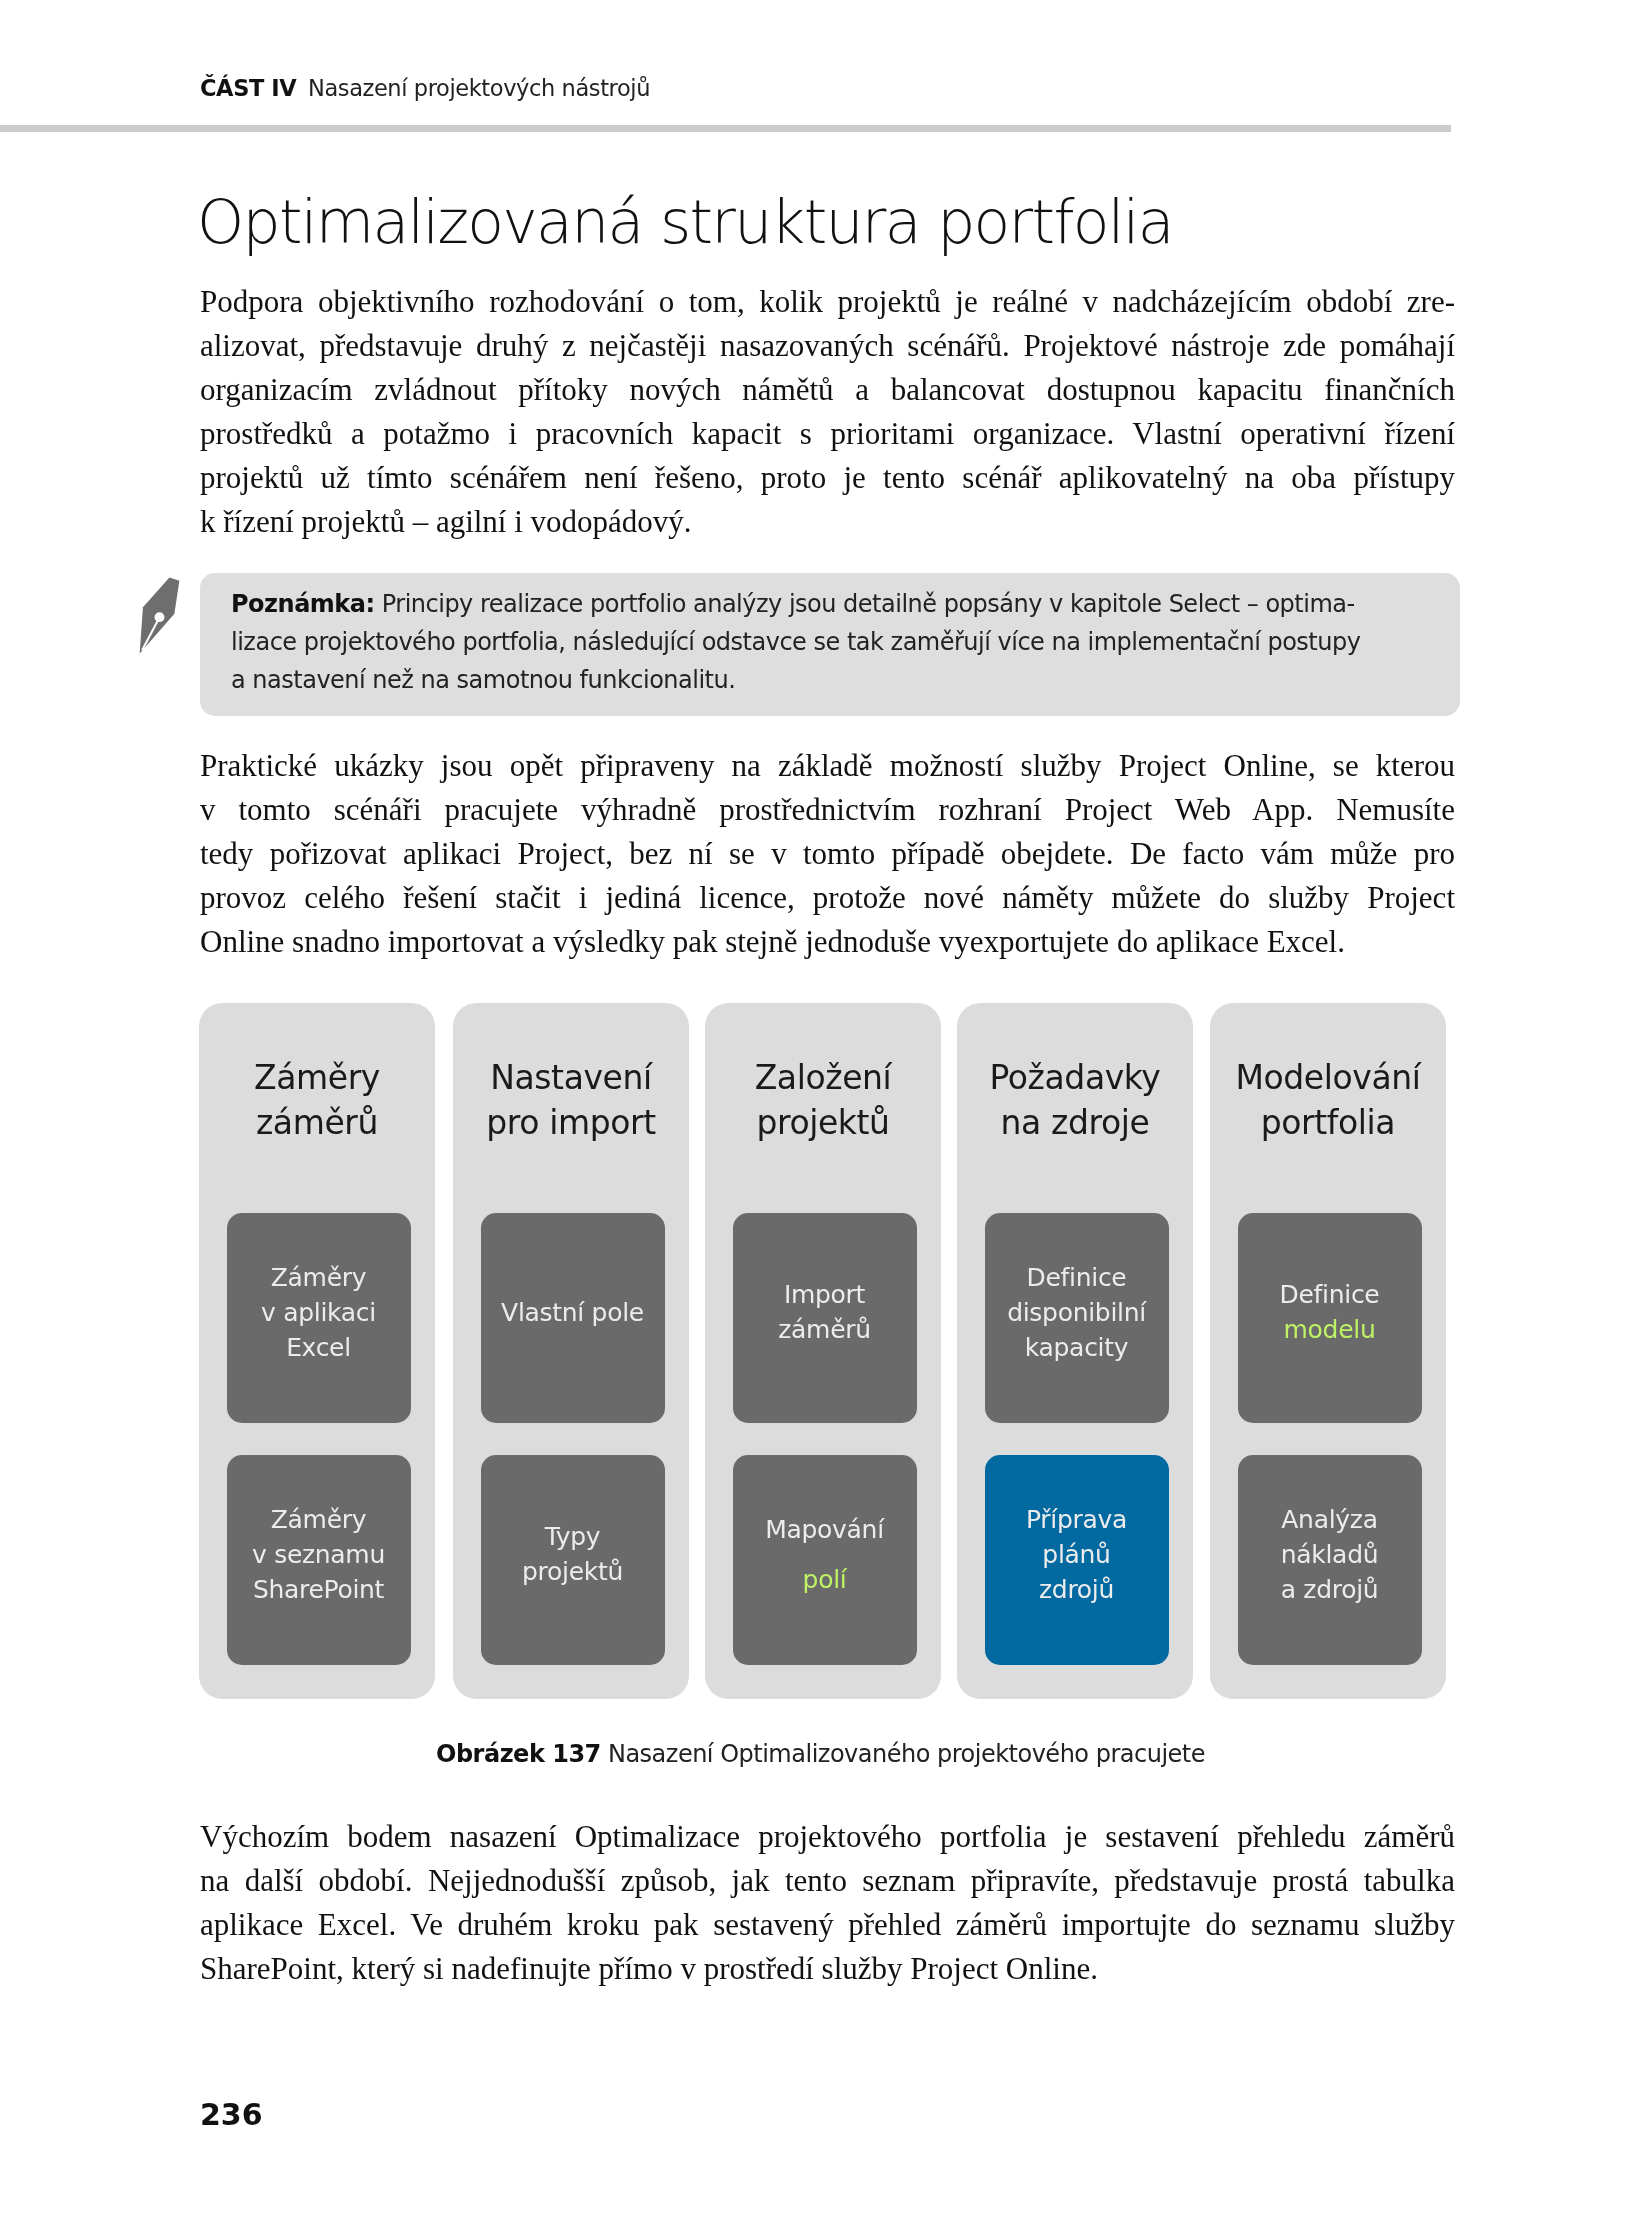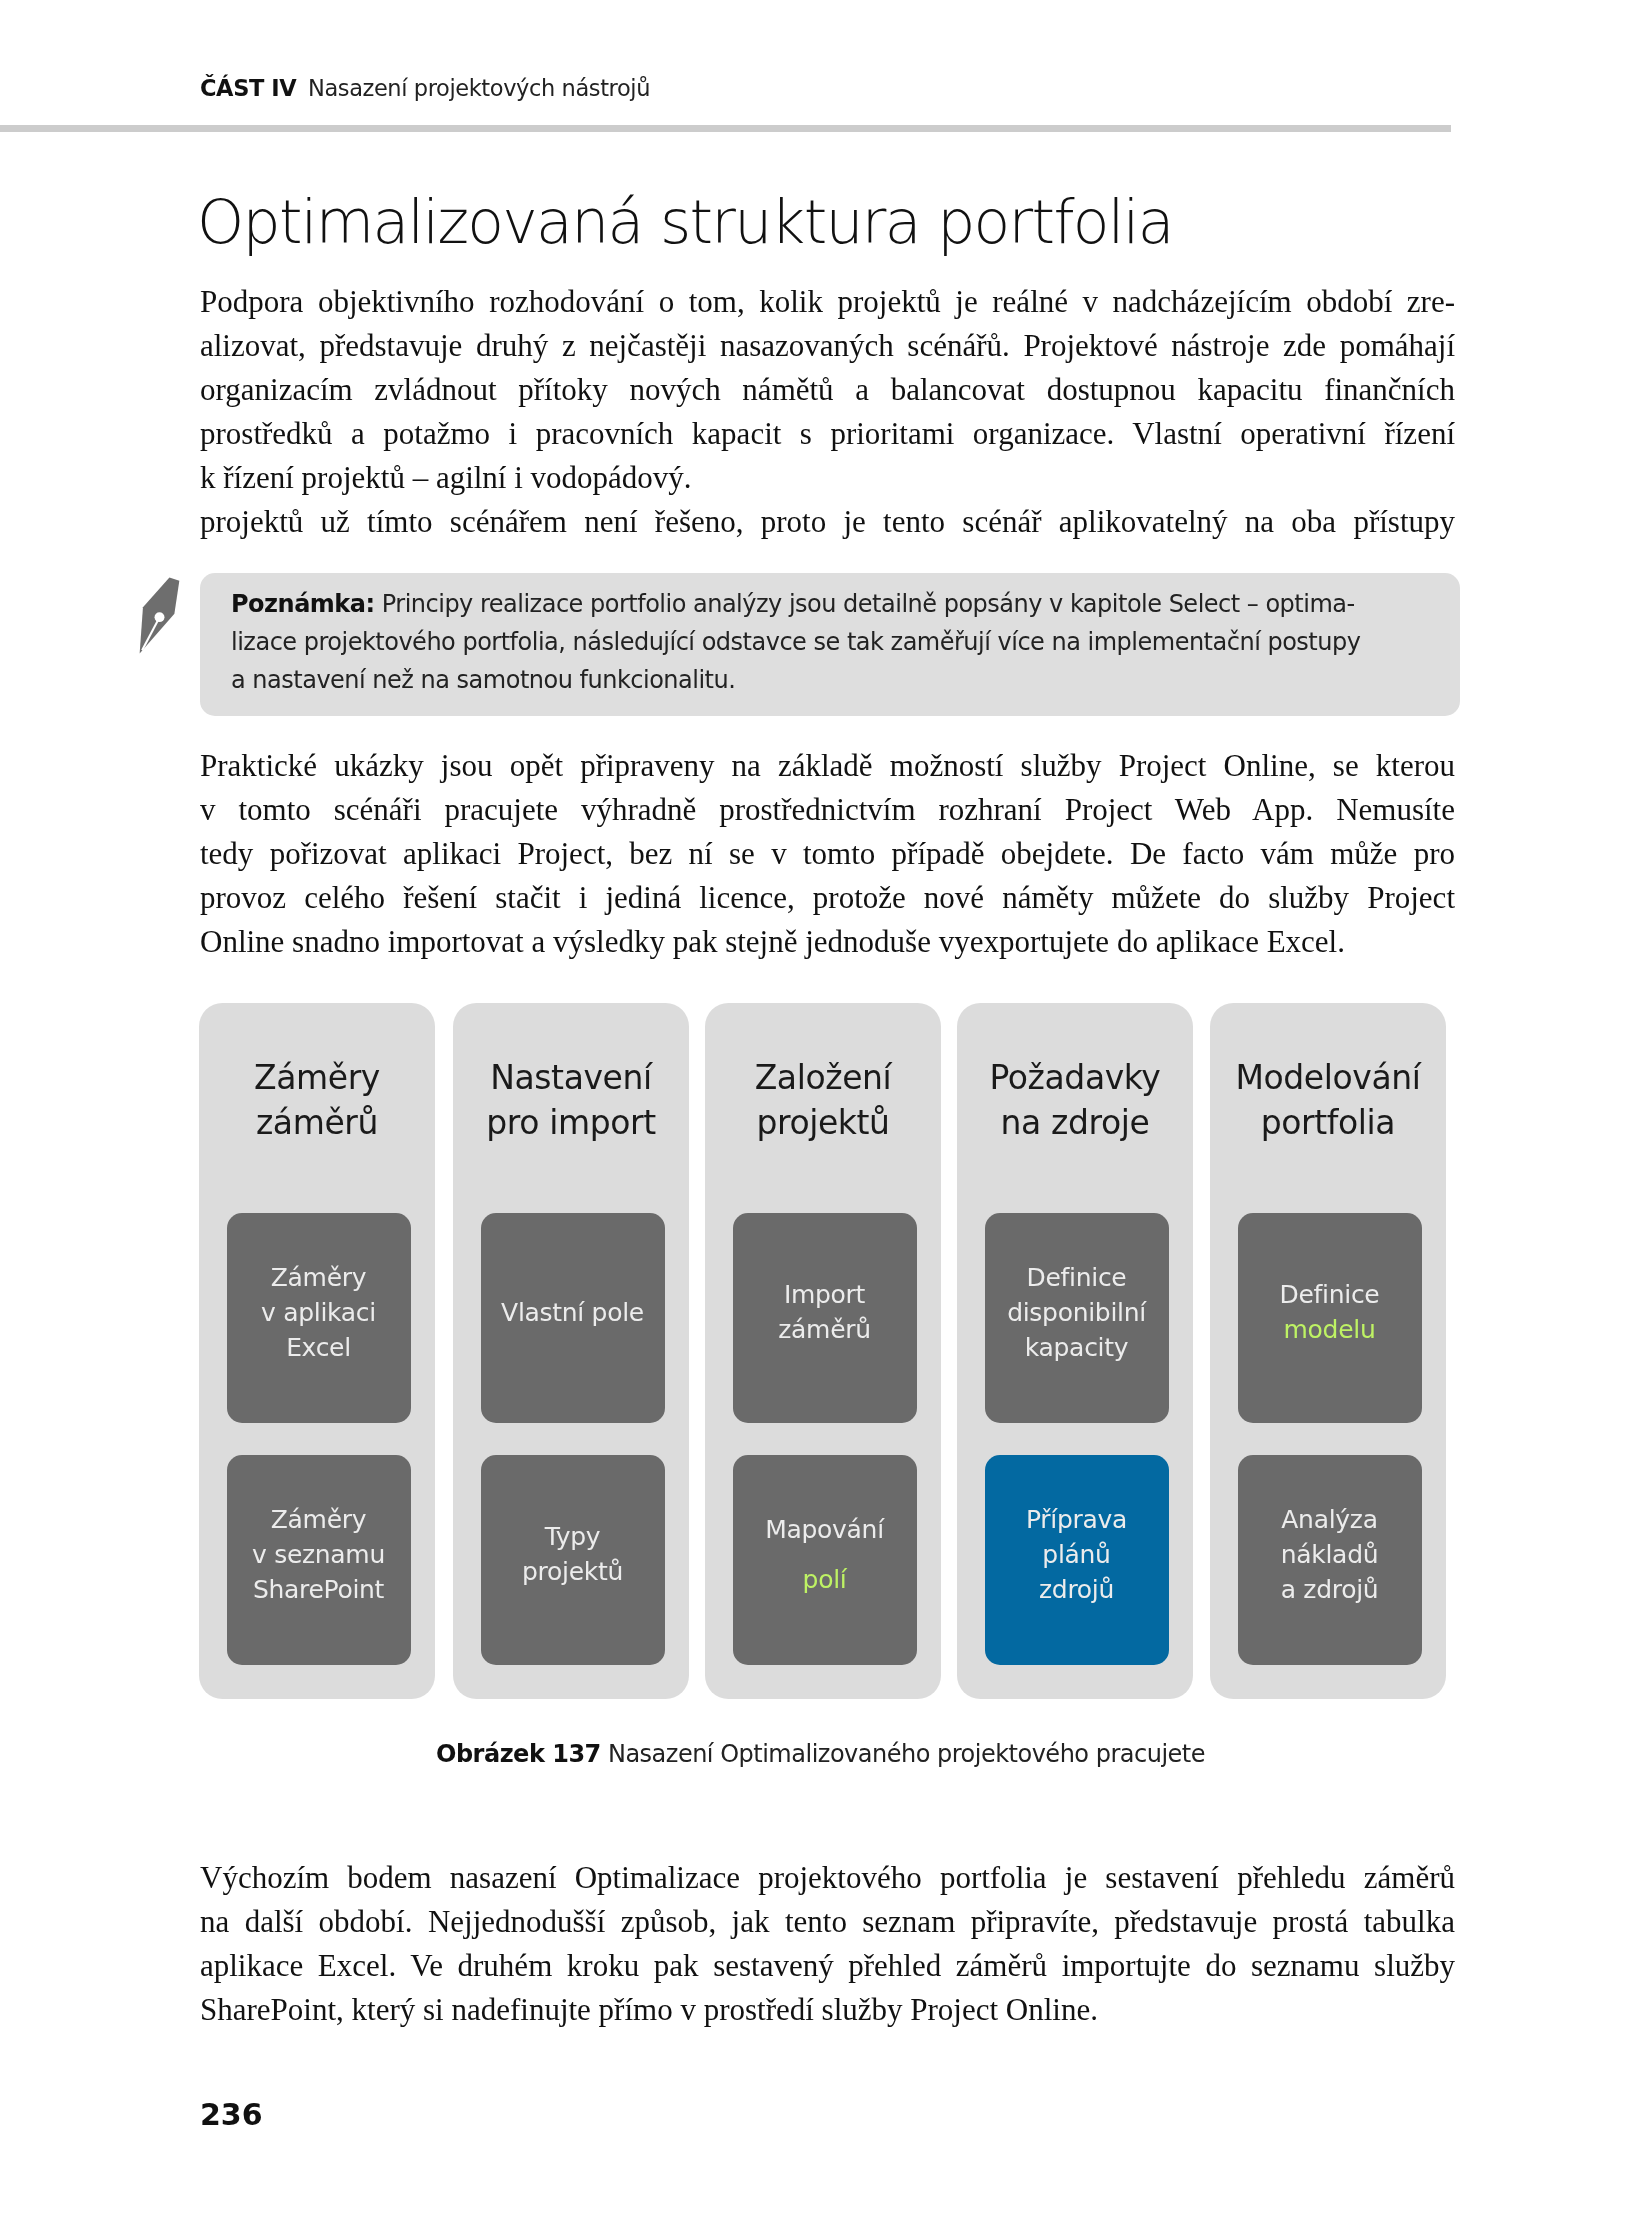--- a/index.html
+++ b/index.html
@@ -57,22 +57,22 @@
 </div>
 <div class="abs header-rule"></div>
 
 <h1 class="abs page-title" style="margin:0">Optimalizovaná struktura portfolia</h1>
 
 <div class="abs para para1">
   <span class="line" style="display: block; word-spacing: 6px;">Podpora objektivního rozhodování o tom, kolik projektů je reálné v nadcházejícím období zre-</span>
   <span class="line" style="display: block; word-spacing: 4.8px;">alizovat, představuje druhý z nejčastěji nasazovaných scénářů. Projektové nástroje zde pomáhají</span>
   <span class="line" style="display: block; word-spacing: 12.8px;">organizacím zvládnout přítoky nových námětů a balancovat dostupnou kapacitu finančních</span>
   <span class="line" style="display: block; word-spacing: 10px;">prostředků a potažmo i pracovních kapacit s prioritami organizace. Vlastní operativní řízení</span>
+  <span class="line" style="display: block; word-spacing: 8.8px;">projektů už tímto scénářem není řešeno, proto je tento scénář aplikovatelný na oba přístupy</span>
   <span class="line last">k řízení projektů – agilní i vodopádový.</span>
-  <span class="line" style="display: block; word-spacing: 8.8px;">projektů už tímto scénářem není řešeno, proto je tento scénář aplikovatelný na oba přístupy</span>
 </div>
 
 <div class="abs note-icon">
   <svg width="43" height="83" viewBox="0 0 52 100">
     <path d="M38 4 L50 8 L44 48 L2 96 L6 40 Z" fill="#6e6e6e"></path>
     <circle cx="26" cy="52" r="6" fill="#ffffff"></circle>
     <line x1="24" y1="56" x2="5" y2="92" stroke="#ffffff" stroke-width="2.5"></line>
   </svg>
 </div>
 <div class="abs note-box"></div>
@@ -190,20 +190,20 @@
     </div>
       </div>
   </div>
 </div>
 
 <div class="abs caption">
   <span class="caption-inner"><span class="label">Obrázek 137</span><span> Nasazení Optimalizovaného projektového pracujete</span></span>
 </div>
 
 <div class="abs para para3">
-  <span class="line" style="display: block; word-spacing: 9.3px; margin-top: 41px;">Výchozím bodem nasazení Optimalizace projektového portfolia je sestavení přehledu záměrů</span>
+  <span class="line" style="display: block; word-spacing: 9.3px;">Výchozím bodem nasazení Optimalizace projektového portfolia je sestavení přehledu záměrů</span>
   <span class="line" style="display: block; word-spacing: 6.7px;">na další období. Nejjednodušší způsob, jak tento seznam připravíte, představuje prostá tabulka</span>
   <span class="line" style="display: block; word-spacing: 6px;">aplikace Excel. Ve druhém kroku pak sestavený přehled záměrů importujte do seznamu služby</span>
   <span class="line last">SharePoint, který si nadefinujte přímo v prostředí služby Project Online.</span>
 </div>
 
 <div class="abs page-number">236</div>
 
 
 </body></html>

